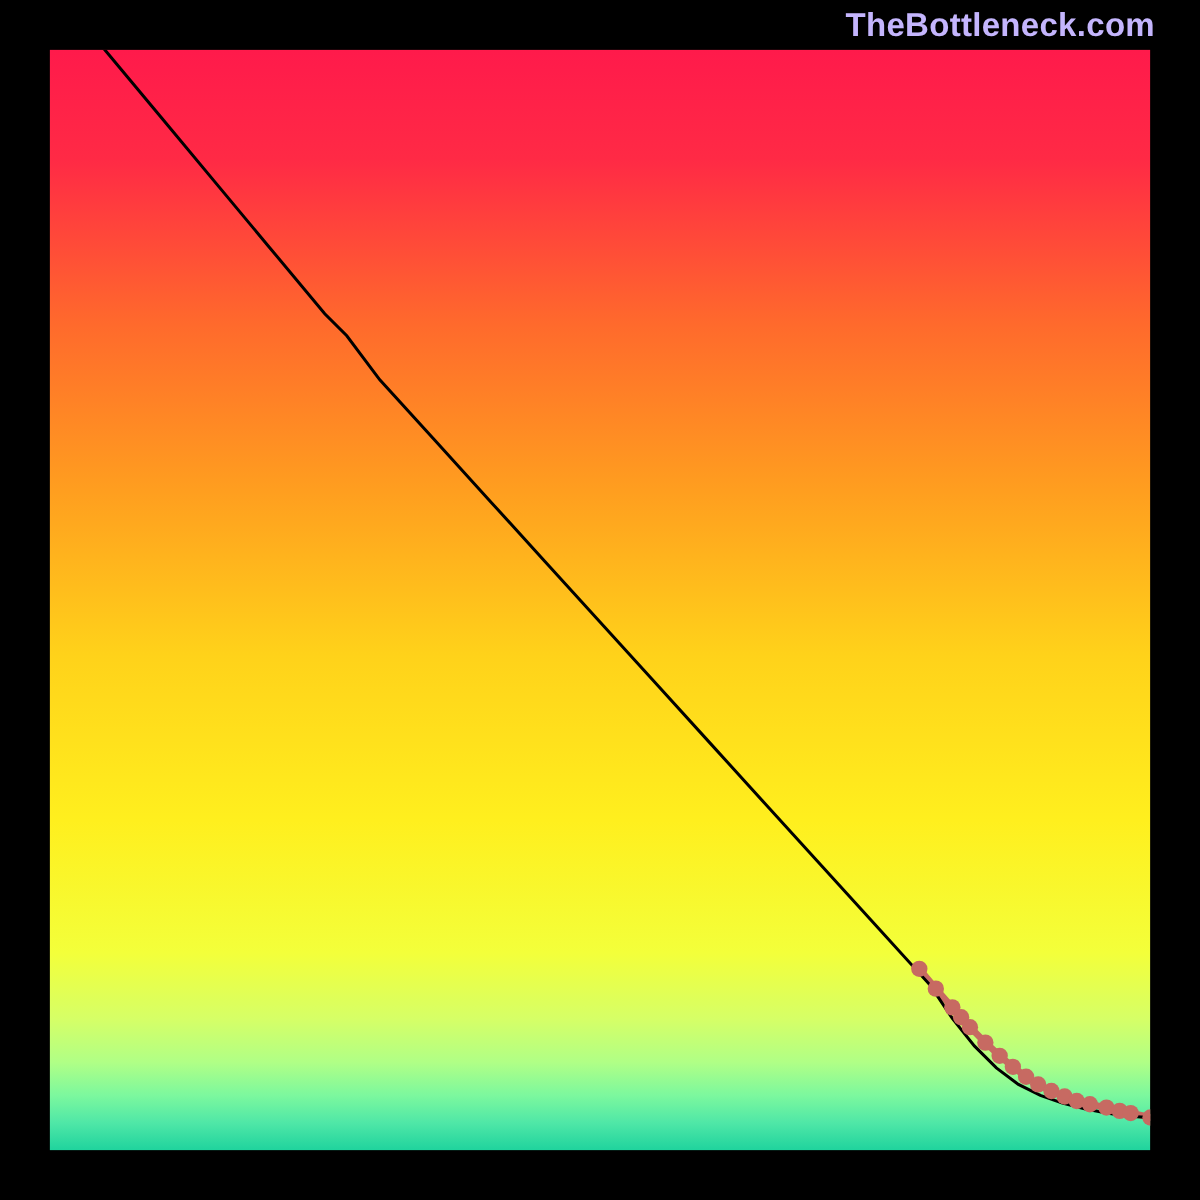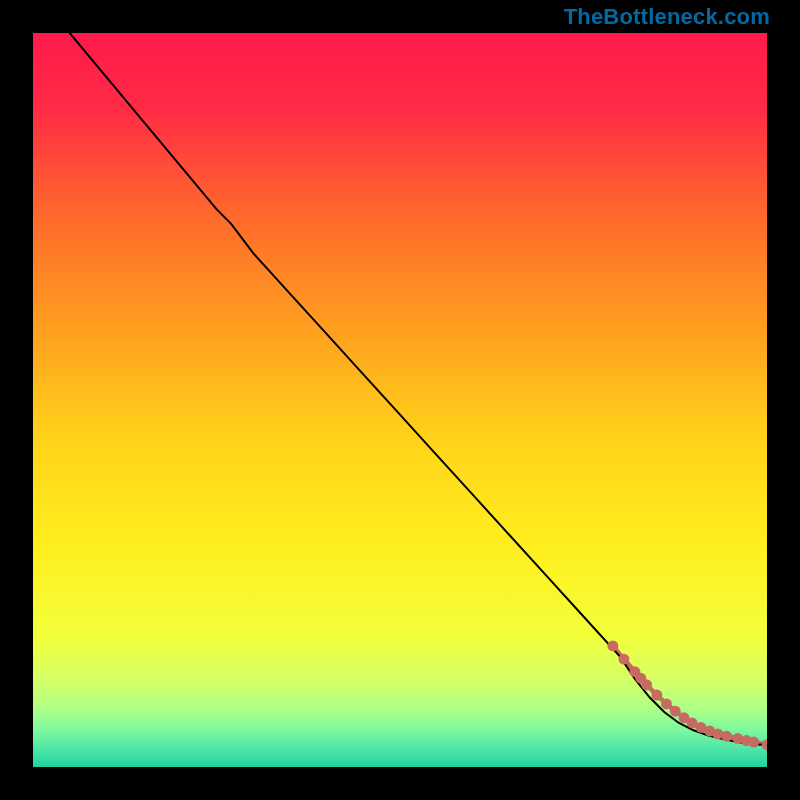--- a/index.html
+++ b/index.html
@@ -24,21 +24,21 @@
     width: 740px;
     height: 740px;
     border: 3px solid #000;
     box-sizing: border-box;
     overflow: hidden;
   }
   .watermark {
     position: absolute;
     top: 4px;
     right: 30px;
-    color: #0369a1;
+    color: #c4b5fd;
     font-size: 22px;
     font-weight: 600;
     letter-spacing: 0.2px;
     user-select: none;
   }
   svg { display: block; }
 </style>
 </head>
 <body>
 

